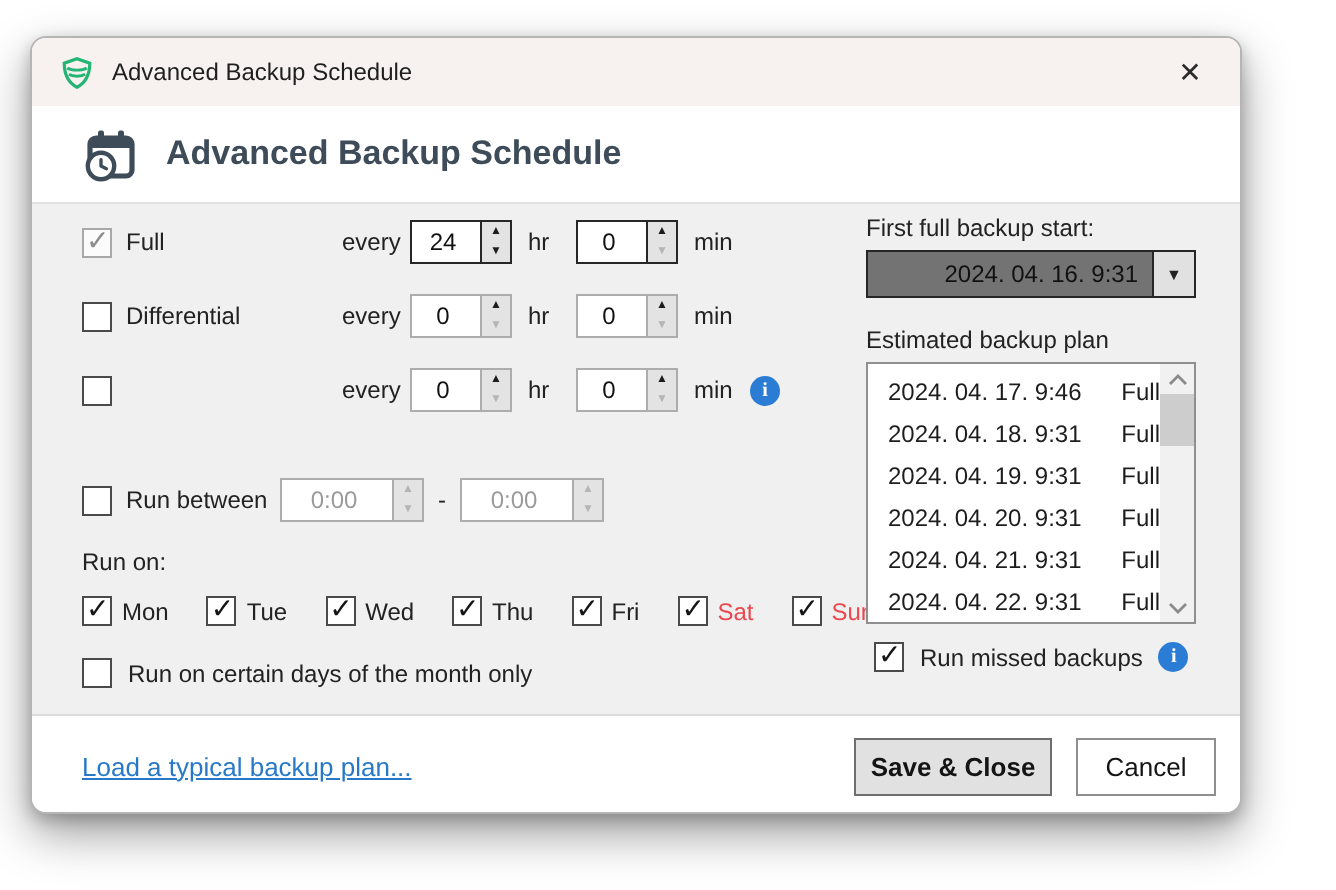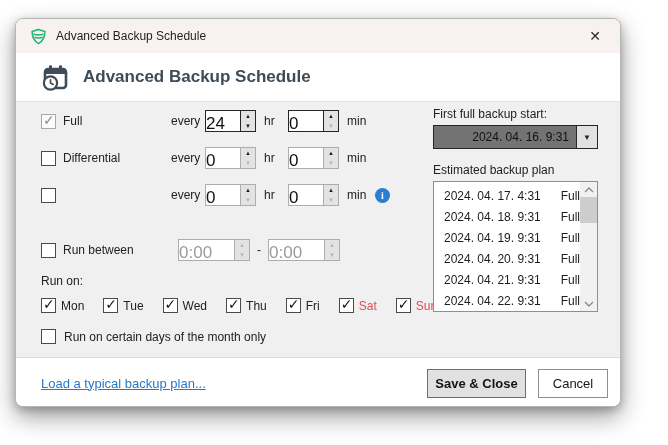--- a/index.html
+++ b/index.html
@@ -33,21 +33,21 @@
   
   .cb { width:15px; height:15px; border:1px solid #4a4a4a; background:#fff;
     display:inline-block; position:relative; flex:none; }
   .cb.checked::after { content:"✓"; position:absolute; left:1px; top:-3px;
     font-size:14px; font-weight:bold; color:#151515; }
   .cb.disabled { border-color:#a8a8a8; background:#fbfbfb; }
   .cb.disabled::after { color:#8d8d8d; }
 
   
   .spin { display:inline-flex; height:22px; border:1px solid #262626; background:#fff; flex:none; }
-  .spin .val { width:34px; font-size:17px; color:#111; text-align:left; padding:3px 3px 0 0;border-radius:10px; }
+  .spin .val { width:34px; font-size:12px; color:#111; text-align:center; padding:3px 3px 0 0;border-radius:10px; }
   .spin .btns { width:15px; display:flex; flex-direction:column; border-left:1px solid #262626; }
   .spin.dis { border-color:#adadad; }
   .spin.dis .btns { border-left-color:#adadad; }
   .sbtn { flex:1; background:#e3e3e3; display:flex; align-items:center; justify-content:center; cursor:pointer; }
   .sbtn.up::before   { content:"▲"; font-size:6px; color:#1c1c1c; }
   .sbtn.down::before { content:"▼"; font-size:6px; color:#1c1c1c; }
   .sbtn.dim.up::before, .sbtn.dim.down::before { color:#b5b5b5; }
 
   .spin.time { width:72px; }
   .spin.time .val { flex:1; color:#9a9a9a; }
@@ -58,21 +58,21 @@
   .every { width:34px; font-size:12px; color:#222; }
   .unit { font-size:12px; color:#222; padding:0 8px; width:32px; }
   .unit.min { width:36px; }
 
   .info { width:15px; height:15px; border-radius:50%; background:#2a7cd4; flex:none;
     display:inline-flex; align-items:center; justify-content:center; }
   .info::before { content:"i"; color:#fff; font-size:10px; font-weight:bold;
     font-family:"Liberation Serif",serif; }
 
   .between-row { display:flex; align-items:center; margin-top:32px; height:24px; }
-  .between-row .type { width:137px; }
+  .between-row .type { width:99px; }
   .dash { font-size:12px; color:#222; padding:0 7px; }
 
   .runon-label { font-size:12px; color:#222; margin-top:12px; }
   .days { display:flex; gap:19px; margin-top:10px; align-items:flex-end; }
   .day { display:flex; align-items:center; gap:5px; }
   .monthdays { display:flex; align-items:center; gap:8px; margin-top:16px; }
 
   
   .r-label { font-size:12px; color:#222; margin-bottom:4px; }
   .dd { display:flex; height:24px; border:1px solid #262626; background:#737373; margin-bottom:14px; cursor:pointer; }
@@ -269,21 +269,21 @@
       <div class="r-label">First full backup start:</div>
       <div class="dd">
         <span class="val">2024. 04. 16. 9:31</span>
         <span class="btn"></span>
       </div>
 
       <div class="r-label">Estimated backup plan</div>
       <div class="listbox">
         <div class="lrows">
           <div class="lrow">
-              <span class="d">2024. 04. 17. 4:31</span>
+              <span class="d">2024. 04. 17. 9:46</span>
               <span class="t">Full</span>
             </div>
           <div class="lrow">
               <span class="d">2024. 04. 18. 9:31</span>
               <span class="t">Full</span>
             </div>
           <div class="lrow">
               <span class="d">2024. 04. 19. 9:31</span>
               <span class="t">Full</span>
             </div>
@@ -309,20 +309,25 @@
           <span class="thumb"></span>
           <span class="strack"></span>
           <span class="sarr">
             <svg width="10" height="6" viewBox="0 0 10 6">
                 <polyline points="1,1 5,5 9,1" fill="none" stroke="#8a8a8a" stroke-width="1.4"></polyline>
               </svg>
           </span>
         </div>
       </div>
 
+      <div class="missed">
+        <span class="cb checked"></span>
+        <span class="lbl">Run missed backups</span>
+        <span class="info"></span>
+      </div>
     </div>
   </div>
 
   <div class="footer">
     <span class="link">Load a typical backup plan...</span>
     <button class="btn-save">Save &amp; Close</button>
     <button class="btn-cancel">Cancel</button>
   </div>
 
 </div>

